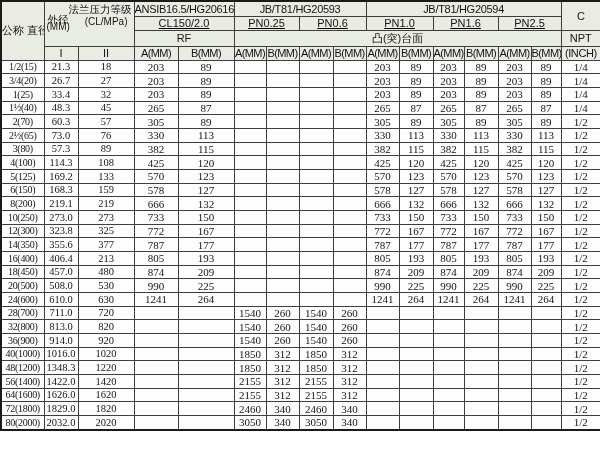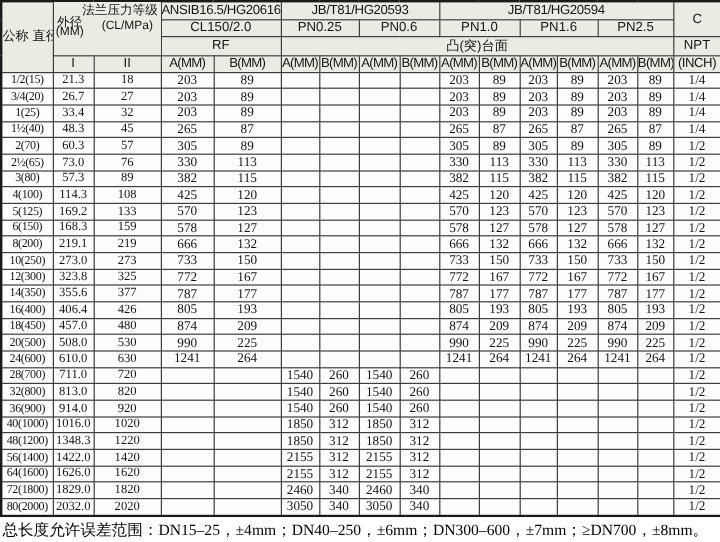--- a/index.html
+++ b/index.html
@@ -31,21 +31,21 @@
     overflow: hidden;
     color: #141414;
   }
   #spec thead th {
     background: #e9ece3;
     font-weight: normal;
     font-size: 11px;
     font-family: "Liberation Sans", "DejaVu Sans", sans-serif;
   }
   thead tr.hr1 { height: 15px; }
-  thead tr.hr2 { height: 14px; }
+  thead tr.hr2 { height: 14px; text-decoration: underline; }
   thead tr.hr3 { height: 14px; }
   thead tr.hr4 { height: 14px; }
 
   th.dn-h {
     font-size: 11px;
     line-height: 1.25;
     white-space: pre-line;
   }
   th.std { font-size: 10.5px; letter-spacing: -0.3px; }
   th.pcls { font-size: 10.5px; }
@@ -402,21 +402,21 @@
           <td class="c10">177</td>
           <td class="c11">787</td>
           <td class="c12">177</td>
           <td class="c13">787</td>
           <td class="c14">177</td>
           <td class="c15">1/2</td>
         </tr>
         <tr>
           <td class="c0">16(400)</td>
           <td class="c1">406.4</td>
-          <td class="c2">426</td>
+          <td class="c2">213</td>
           <td class="c3">805</td>
           <td class="c4">193</td>
           <td class="c5"></td>
           <td class="c6"></td>
           <td class="c7"></td>
           <td class="c8"></td>
           <td class="c9">805</td>
           <td class="c10">193</td>
           <td class="c11">805</td>
           <td class="c12">193</td>
@@ -635,14 +635,13 @@
           <td class="c9"></td>
           <td class="c10"></td>
           <td class="c11"></td>
           <td class="c12"></td>
           <td class="c13"></td>
           <td class="c14"></td>
           <td class="c15">1/2</td>
         </tr>
       </tbody>
   </table>
-  <div class="footnote">总长度允许误差范围：DN15–25，±4mm；DN40–250，±6mm；DN300–600，±7mm；≥DN700，±8mm。</div>
 </div>
 
 </body></html>

